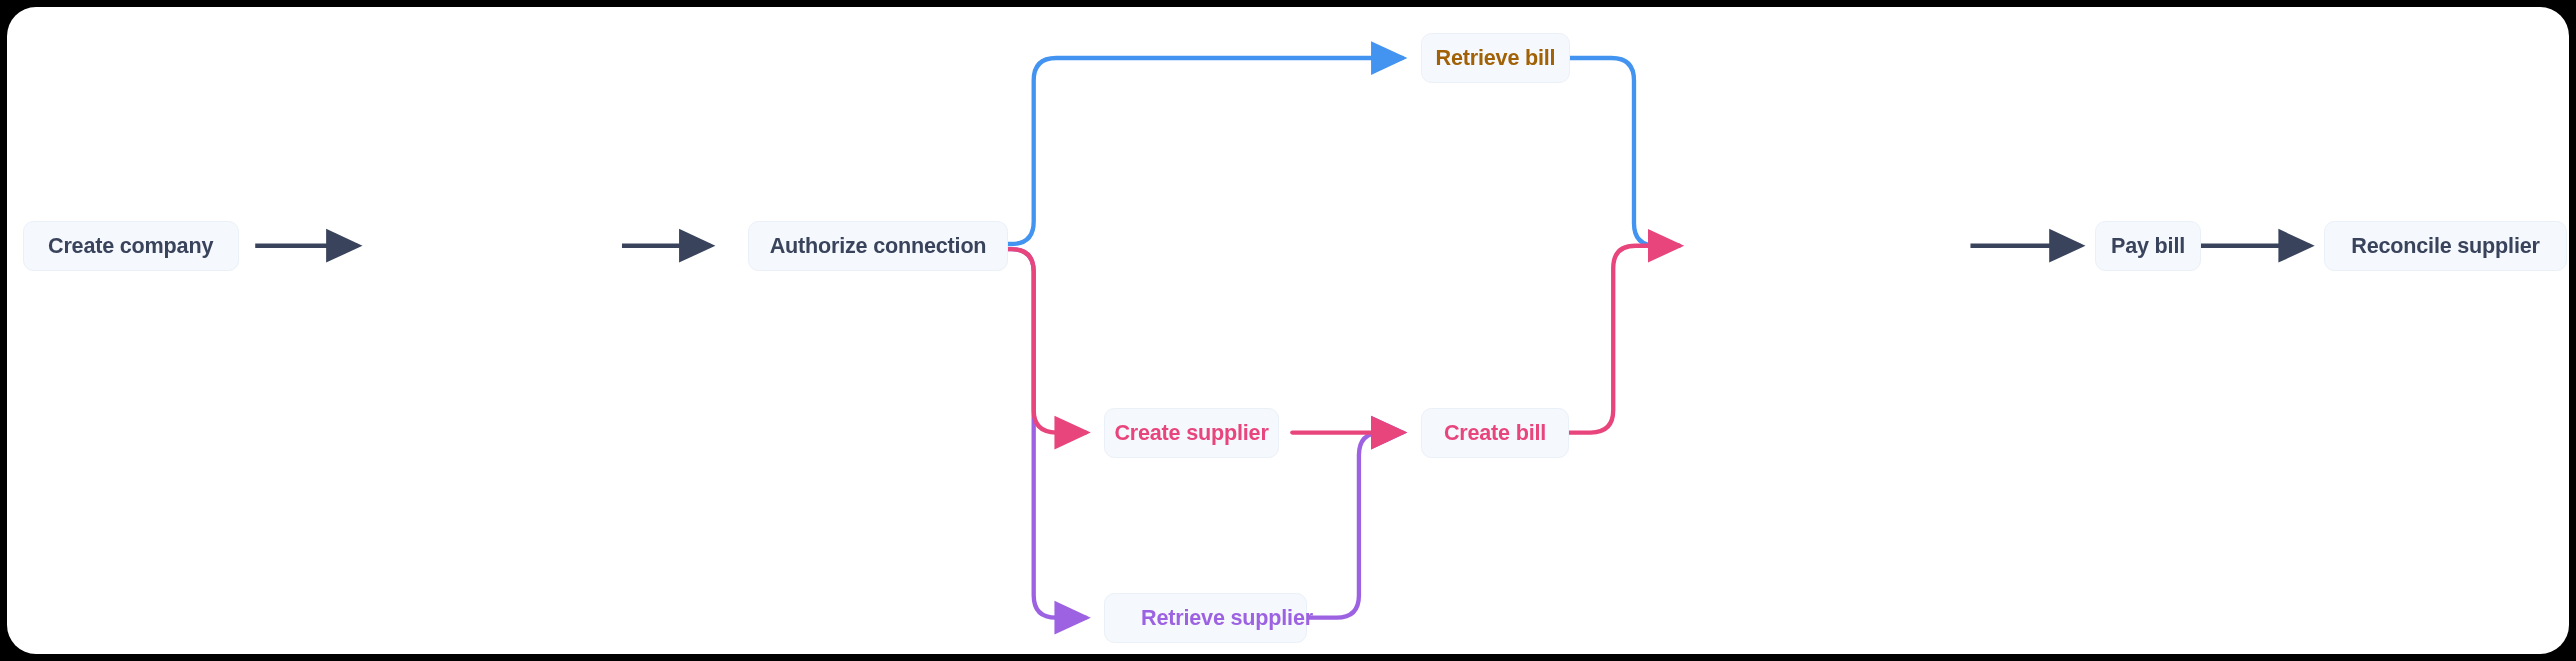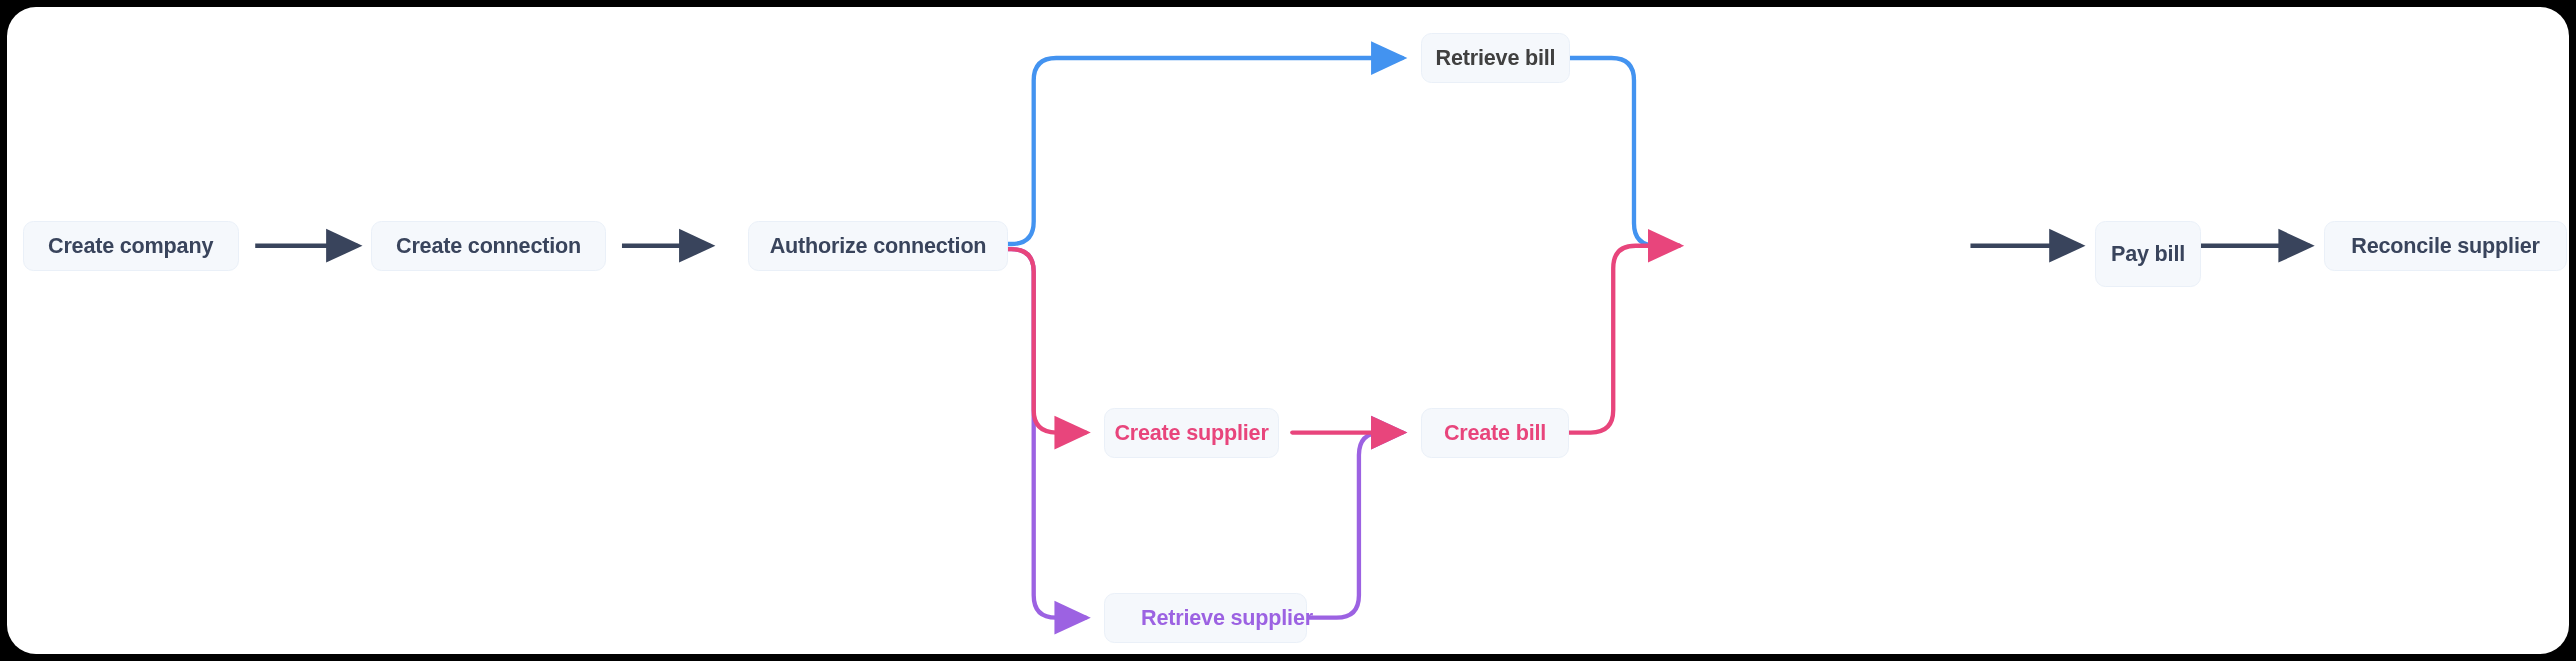--- a/index.html
+++ b/index.html
@@ -6,21 +6,21 @@
   body{width:2576px;height:661px;overflow:hidden;
        font-family:"Liberation Sans","DejaVu Sans",sans-serif;}
   #canvas{position:absolute;left:7px;top:7px;width:2562px;height:647px;
           background:#ffffff;border-radius:29px;overflow:hidden;}
   #edges{position:absolute;left:0;top:0;width:2562px;height:647px;}
   .node{position:absolute;display:flex;align-items:center;justify-content:center;
         background:#f5f8fc;border:0.9px solid #eaf0f8;border-radius:10.4px;
         font-size:21.6px;font-weight:700;letter-spacing:-0.2px;
         white-space:nowrap;box-sizing:border-box;}
   .n-dark{color:#39445c;text-align:right;}
-  .n-blue{color:#404040;}
+  .n-blue{color:#a16207;}
   .n-pink{color:#e8457c;}
   .n-purple{color:#9c62e2;}
 </style>
 </head>
 <body>
 
 <div id="canvas">
 
   <svg id="edges" viewBox="0 0 2960 748" xmlns="http://www.w3.org/2000/svg">
     <defs>
@@ -58,23 +58,20 @@
 
     <path d="M2269,276 L2396,276" fill="none" stroke="#39445c" stroke-width="5" marker-end="url(#ah-dark)"></path>
 
     <path d="M2534,276 L2661,276" fill="none" stroke="#39445c" stroke-width="5" marker-end="url(#ah-dark)"></path>
   </svg>
 
   <div class="node n-dark" style="left:15.6px;top:214px;width:216px;height:50px;">
     <span>Create company</span>
   </div>
 
-  <div class="node n-dark" style="left:364px;top:214px;width:235px;height:50px;">
-    <span>Create connection</span>
-  </div>
 
   <div class="node n-dark" style="left:717px;top:214px;width:260px;height:50px;margin-left:24px;">
     <span>Authorize connection</span>
   </div>
 
   <div class="node n-blue" style="left:1414px;top:26px;width:149px;height:50px;">
     <span>Retrieve bill</span>
   </div>
 
   <div class="node n-pink" style="left:1097px;top:401px;width:175px;height:50px;">
@@ -83,21 +80,21 @@
 
   <div class="node n-pink" style="left:1414px;top:401px;width:148px;height:50px;">
     <span>Create bill</span>
   </div>
 
   <div class="node n-purple" style="left:1097px;top:586px;width:203px;height:50px;padding-left:43px;">
     <span>Retrieve supplier</span>
   </div>
 
 
-  <div class="node n-dark" style="left:2088px;top:214px;width:106px;height:66px;">
+  <div class="node n-dark" style="left:2088px;top:214px;width:106px;height:50px;">
     <span>Pay bill</span>
   </div>
 
   <div class="node n-dark" style="left:2317px;top:214px;width:243px;height:50px;">
     <span>Reconcile supplier</span>
   </div>
 
 </div>
 
 

